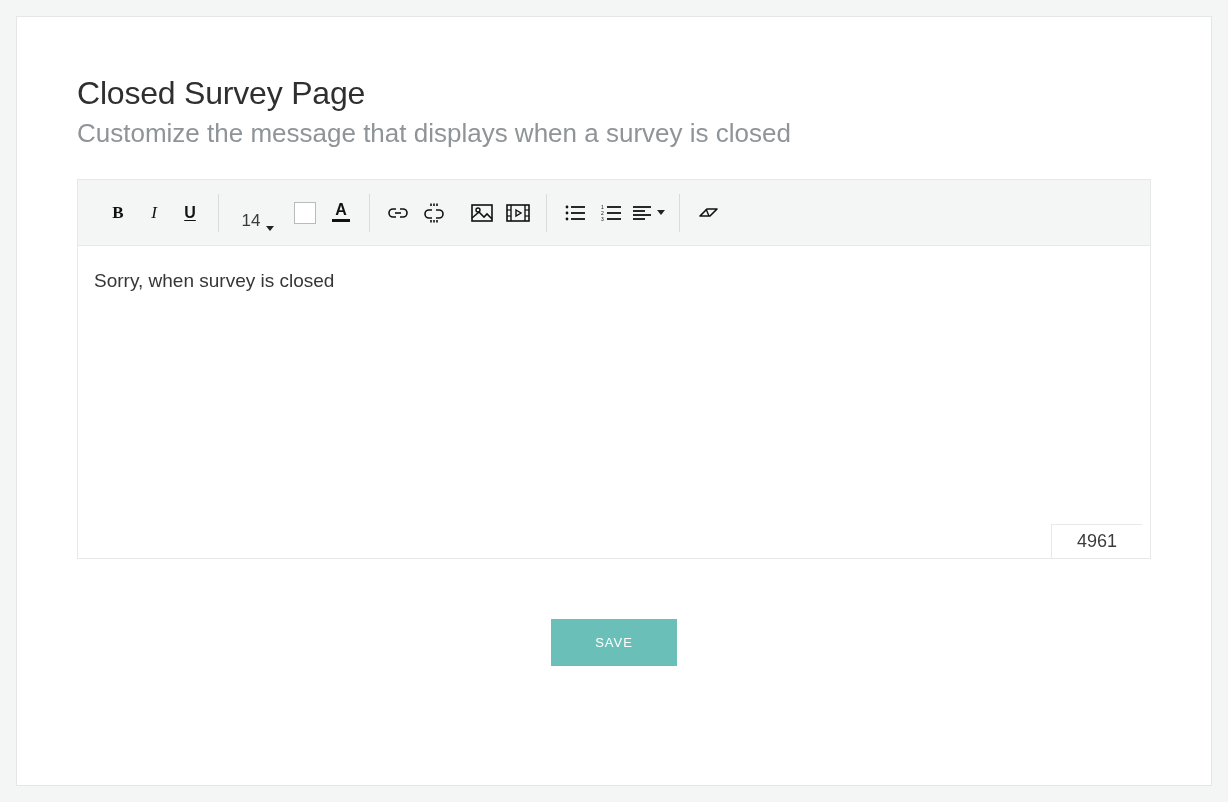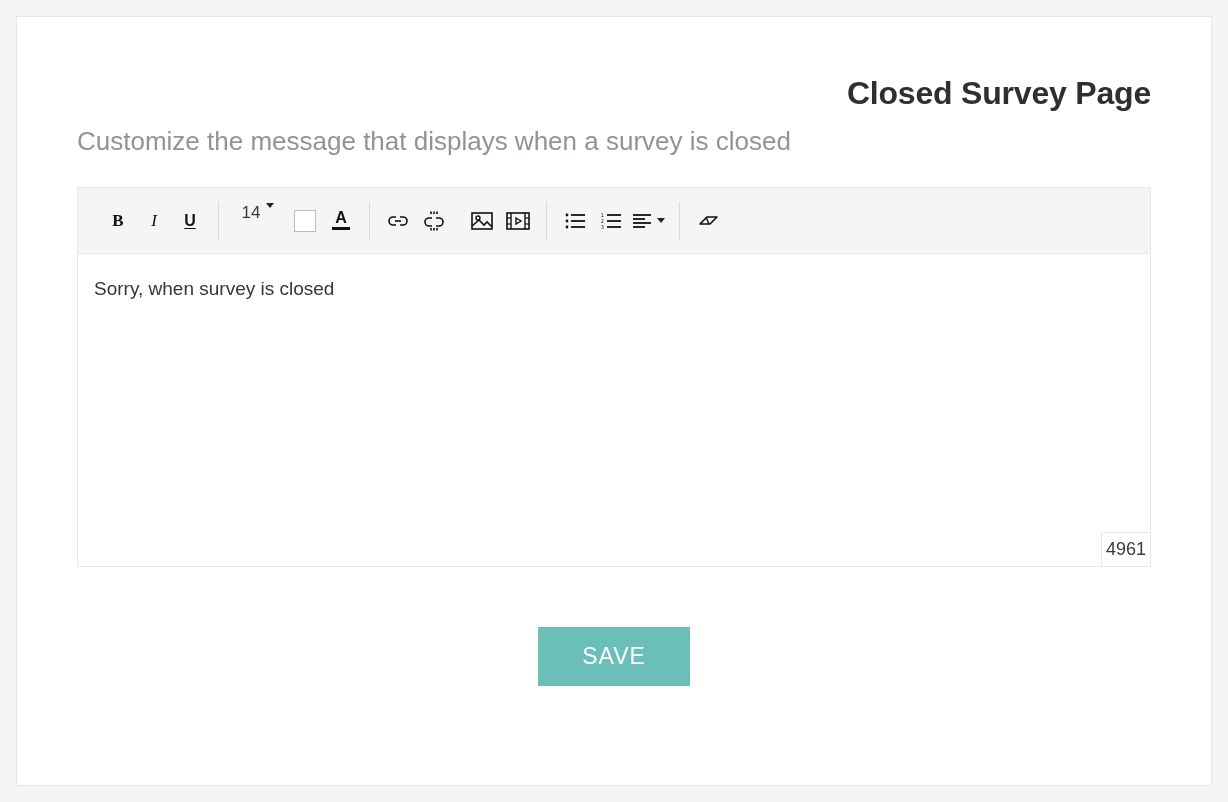--- a/index.html
+++ b/index.html
@@ -13,25 +13,24 @@
   .card {
     background: #ffffff;
     border: 1px solid #e4e6e7;
     width: 100%;
     min-height: 770px;
     padding: 58px 60px 60px 60px;
     position: relative;
   }
   .page-title {
     font-size: 32px;
-    font-weight: 700;
+    font-weight: 400;
     color: #2f2f2f;
-    margin-bottom: 14px;
+    margin-bottom: 6px;
     letter-spacing: -0.2px;
-    text-align: right;
   }
   .page-subtitle {
     font-size: 26px;
     font-weight: 400;
     color: #8e9497;
     margin-bottom: 30px;
   }
   .editor-wrap {
     border: 1px solid #e6e8e9;
   }
@@ -66,21 +65,21 @@
     cursor: pointer;
     color: #111;
     border-radius: 3px;
   }
   .tb-btn svg { display: block; }
   .bold-letter { font-weight: 900; font-family: Georgia, serif; font-size: 17px; }
   .italic-letter { font-style: italic; font-family: Georgia, 'Times New Roman', serif; font-size: 17px; font-weight: 500; }
   .underline-letter { text-decoration: underline; font-family: Arial, sans-serif; font-size: 16px; font-weight: 700; text-underline-offset: 2px; }
   .font-size-btn {
     display: flex;
-    align-items: flex-start;
+    align-items: flex-end;
     gap: 6px;
     font-size: 17px;
     color: #3a3a3a;
     padding: 0 8px;
     min-width: 58px;
   }
   .caret-down {
     width: 0; height: 0;
     border-left: 4px solid transparent;
     border-right: 4px solid transparent;
@@ -117,38 +116,38 @@
     position: relative;
     min-height: 312px;
     padding: 24px 16px 16px 16px;
     font-size: 19px;
     color: #363636;
     background: #fff;
     outline: none;
   }
   .char-count {
     position: absolute;
-    right: 0;
+    right: 8px;
     bottom: 0;
     background: #fff;
     border-top: 1px solid #e6e8e9;
     border-left: 1px solid #e6e8e9;
     font-size: 18px;
     color: #3b3b3b;
-    padding: 6px 4px;
+    padding: 6px 25px;
   }
   .save-row {
     display: flex;
     justify-content: center;
     margin-top: 60px;
   }
   .save-btn {
     background: #6ac0b9;
     color: #ffffff;
-    font-size: 23px;
+    font-size: 13px;
     letter-spacing: 1px;
     border: none;
     padding: 16px 44px;
     cursor: pointer;
     font-weight: 500;
   }
 </style>
 </head>
 <body>
 

